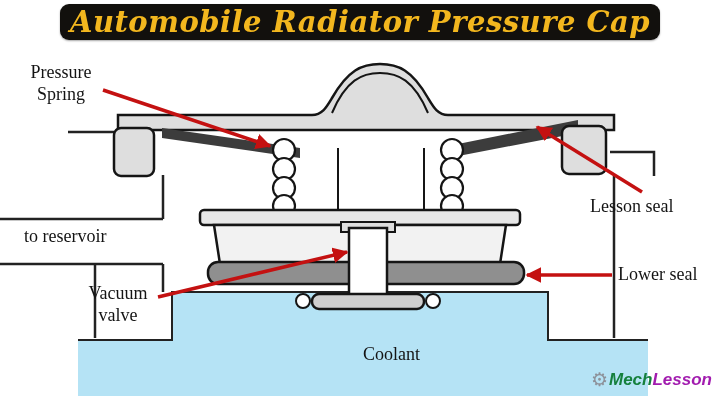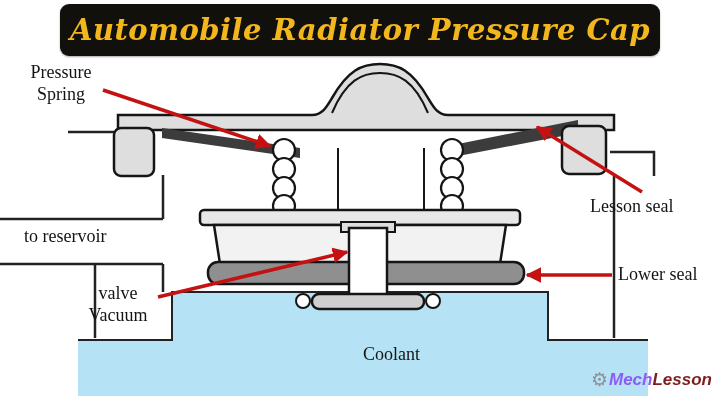--- a/index.html
+++ b/index.html
@@ -8,36 +8,36 @@
     overflow:hidden;font-family:"Liberation Serif",serif;
   }
   #diagram-svg{position:absolute;left:0;top:0;}
   .label{
     position:absolute;font-family:"Liberation Serif",serif;font-size:18px;
     color:#141414;line-height:1.22;white-space:nowrap;
   }
   .label .ln{display:block;}
   .center{text-align:center;}
   #title-banner{
-    position:absolute;left:60px;top:4px;width:600px;height:52px;
+    position:absolute;left:60px;top:4px;width:600px;height:36px;
     background:#12100d;border-radius:9px;display:flex;align-items:center;
     justify-content:center;box-shadow:0 1px 2px rgba(0,0,0,.35);
   }
   #title-banner .title-text{
     font-family:"DejaVu Serif",serif;font-style:italic;font-weight:bold;
     font-size:29px;color:#f3b71e;letter-spacing:.5px;white-space:nowrap;
   }
   #watermark{
     position:absolute;right:8px;top:368px;display:flex;align-items:center;
     font-family:"Liberation Sans",sans-serif;font-style:italic;font-weight:bold;
     font-size:17px;
   }
   #watermark .gear{font-style:normal;font-weight:normal;font-size:19px;color:#8d9199;margin-right:1px;}
-  #watermark .brand-orange{color:#8b5cf6;}
-  #watermark .brand-gray{color:#7f1d1d;}
+  #watermark .brand-orange{color:#15803d;}
+  #watermark .brand-gray{color:#a21caf;}
 </style>
 </head>
 <body>
 
 <div id="stage">
 
   <svg id="diagram-svg" width="720" height="404" viewBox="0 0 720 404">
     <defs>
       <marker id="arrowhead" viewBox="0 0 10 10" refX="9" refY="5" markerWidth="4.5" markerHeight="4.5" orient="auto-start-reverse">
         <path d="M0,0 L10,5 L0,10 Z" fill="#c41111"></path>
@@ -110,22 +110,22 @@
   </div>
 
   <div class="label center" style="left:10px;top:62px;width:102px;">
     <span class="ln">Pressure</span>
     <span class="ln">Spring</span>
   </div>
 
   <div class="label" style="left:24px;top:226px;">to reservoir</div>
 
   <div class="label center" style="left:72px;top:283px;width:92px;">
+    <span class="ln">Vacuum</span>
     <span class="ln">valve</span>
-    <span class="ln">Vacuum</span>
   </div>
 
   <div class="label" style="left:590px;top:196px;">Lesson seal</div>
 
   <div class="label" style="left:618px;top:264px;">Lower seal</div>
 
   <div class="label center" style="left:330px;top:344px;width:90px;text-align:right;">Coolant</div>
 
   <div id="watermark">
     <span class="gear">⚙</span>

